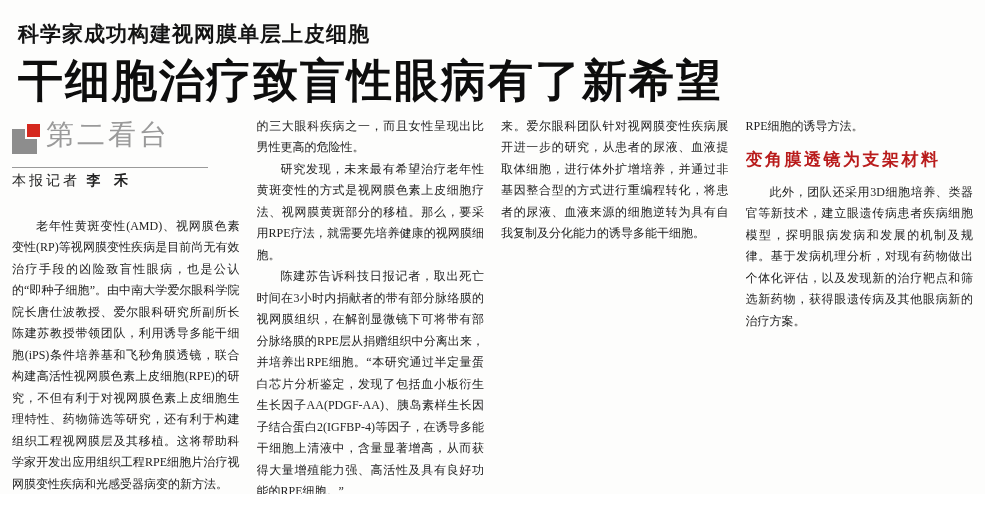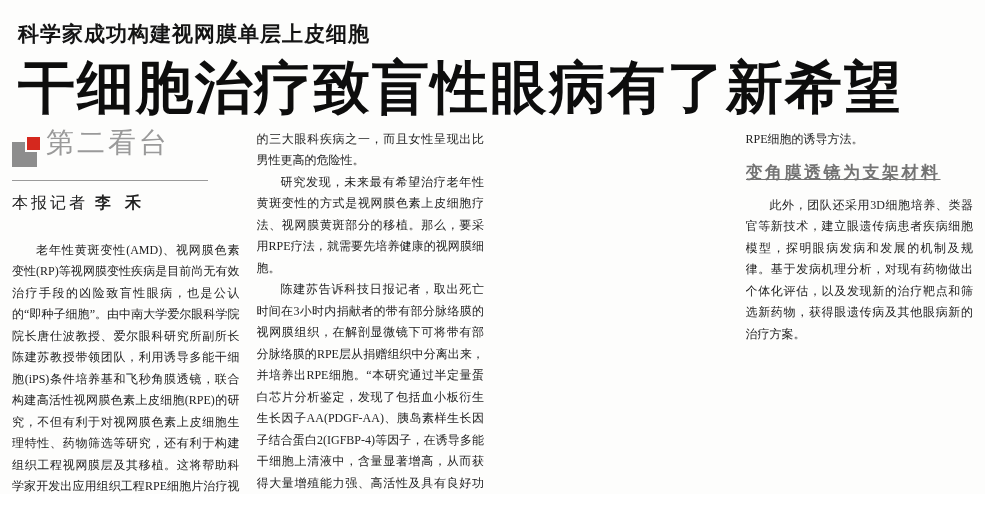--- a/index.html
+++ b/index.html
@@ -18,21 +18,21 @@
   .kicker {
     font-family: "Liberation Sans", sans-serif;
     font-size: 21px;
     font-weight: bold;
     letter-spacing: 1px;
     color: #141414;
   }
   .headline {
     margin-top: 8px;
     font-family: "Liberation Sans", sans-serif;
-    font-size: 57px;
+    font-size: 45px;
     font-weight: 900;
     letter-spacing: 2px;
     color: #0d0d0d;
     line-height: 1.1;
     white-space: nowrap;
   }
   
   .columns {
     display: flex;
     gap: 17px;
@@ -47,32 +47,31 @@
     text-align: justify;
     text-indent: 2em;
     color: #222;
   }
   .para.cont { text-indent: 0; }
   .col-heading {
     font-family: "Liberation Sans", sans-serif;
     font-size: 17px;
     font-weight: bold;
     letter-spacing: 2.5px;
-    color: #737373;
+    color: #b91c1c;
     margin: 11px 0 9px 0;
     line-height: 1.45;
-    text-decoration: underline;
   }
   .col-heading.wrap2 { text-indent: 2.6em; padding-right: 2px; }
   
   .masthead { margin-bottom: 26px; }
   .logo-row {
     position: relative;
     display: flex;
-    align-items: flex-start;
+    align-items: center;
     border-bottom: 1.5px solid #9a9a9a;
     padding-bottom: 11px;
     width: 196px;
     height: 52px;
   }
   .logo-mark { position: relative; width: 34px; height: 40px; flex: 0 0 34px; }
   .logo-gray {
     position: absolute; left: 0; bottom: 2px;
     width: 25px; height: 25px; background: #8d8d8d;
   }
@@ -84,22 +83,22 @@
   .logo-text {
     font-family: "Liberation Sans", sans-serif;
     font-size: 28px;
     color: #9a9a9a;
     letter-spacing: 3px;
     line-height: 1;
     padding-bottom: 1px;
     white-space: nowrap;
   }
   .byline {
-    margin-top: 12px;
-    font-size: 16px;
+    margin-top: 4px;
+    font-size: 14px;
     letter-spacing: 3px;
     color: #222;
   }
   .byline b { font-weight: bold; letter-spacing: 5px; }
 </style>
 </head>
 <body>
 
 <div class="page">
 
@@ -131,20 +130,21 @@
 
     <section class="col">
       <p class="para cont">的三大眼科疾病之一，而且女性呈现出比男性更高的危险性。</p>
       <p class="para">研究发现，未来最有希望治疗老年性黄斑变性的方式是视网膜色素上皮细胞疗法、视网膜黄斑部分的移植。那么，要采用RPE疗法，就需要先培养健康的视网膜细胞。</p>
       <p class="para">陈建苏告诉科技日报记者，取出死亡时间在3小时内捐献者的带有部分脉络膜的视网膜组织，在解剖显微镜下可将带有部分脉络膜的RPE层从捐赠组织中分离出来，并培养出RPE细胞。“本研究通过半定量蛋白芯片分析鉴定，发现了包括血小板衍生生长因子AA(PDGF-AA)、胰岛素样生长因子结合蛋白2(IGFBP-4)等因子，在诱导多能干细胞上清液中，含量显著增高，从而获得大量增殖能力强、高活性及具有良好功能的RPE细胞。”</p>
       <h3 class="col-heading wrap2">获得类似视网膜自然结构的片状组织</h3>
 
     </section>
 
     <section class="col">
+      <p class="para cont">来。爱尔眼科团队针对视网膜变性疾病展开进一步的研究，从患者的尿液、血液提取体细胞，进行体外扩增培养，并通过非基因整合型的方式进行重编程转化，将患者的尿液、血液来源的细胞逆转为具有自我复制及分化能力的诱导多能干细胞。</p>
 
     </section>
 
     <section class="col">
       <p class="para cont">RPE细胞的诱导方法。</p>
       <h3 class="col-heading">变角膜透镜为支架材料</h3>
       <p class="para">此外，团队还采用3D细胞培养、类器官等新技术，建立眼遗传病患者疾病细胞模型，探明眼病发病和发展的机制及规律。基于发病机理分析，对现有药物做出个体化评估，以及发现新的治疗靶点和筛选新药物，获得眼遗传病及其他眼病新的治疗方案。</p>
 
     </section>
 

